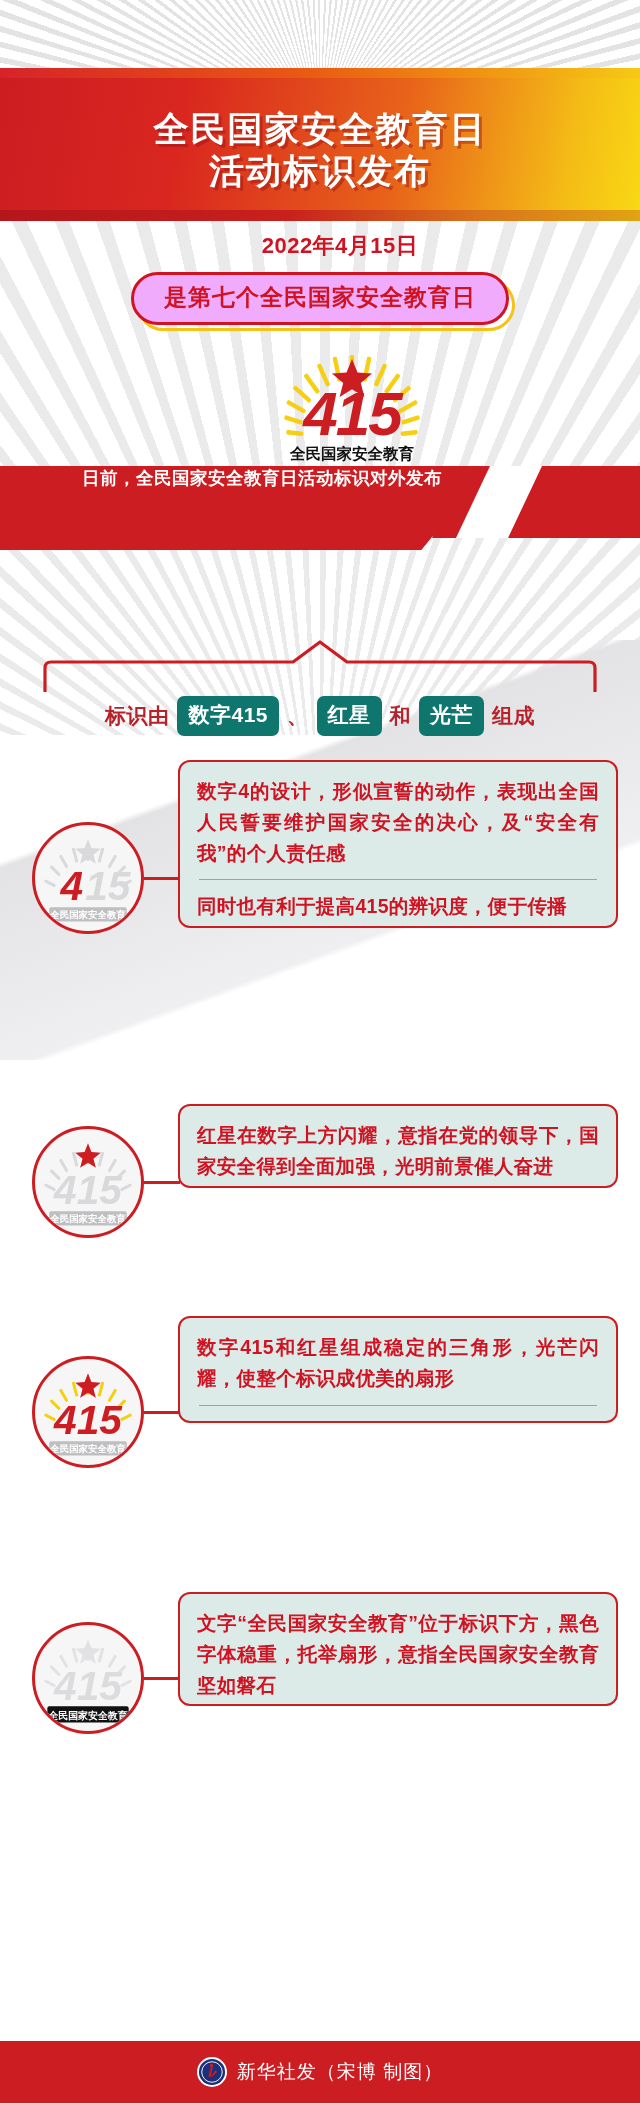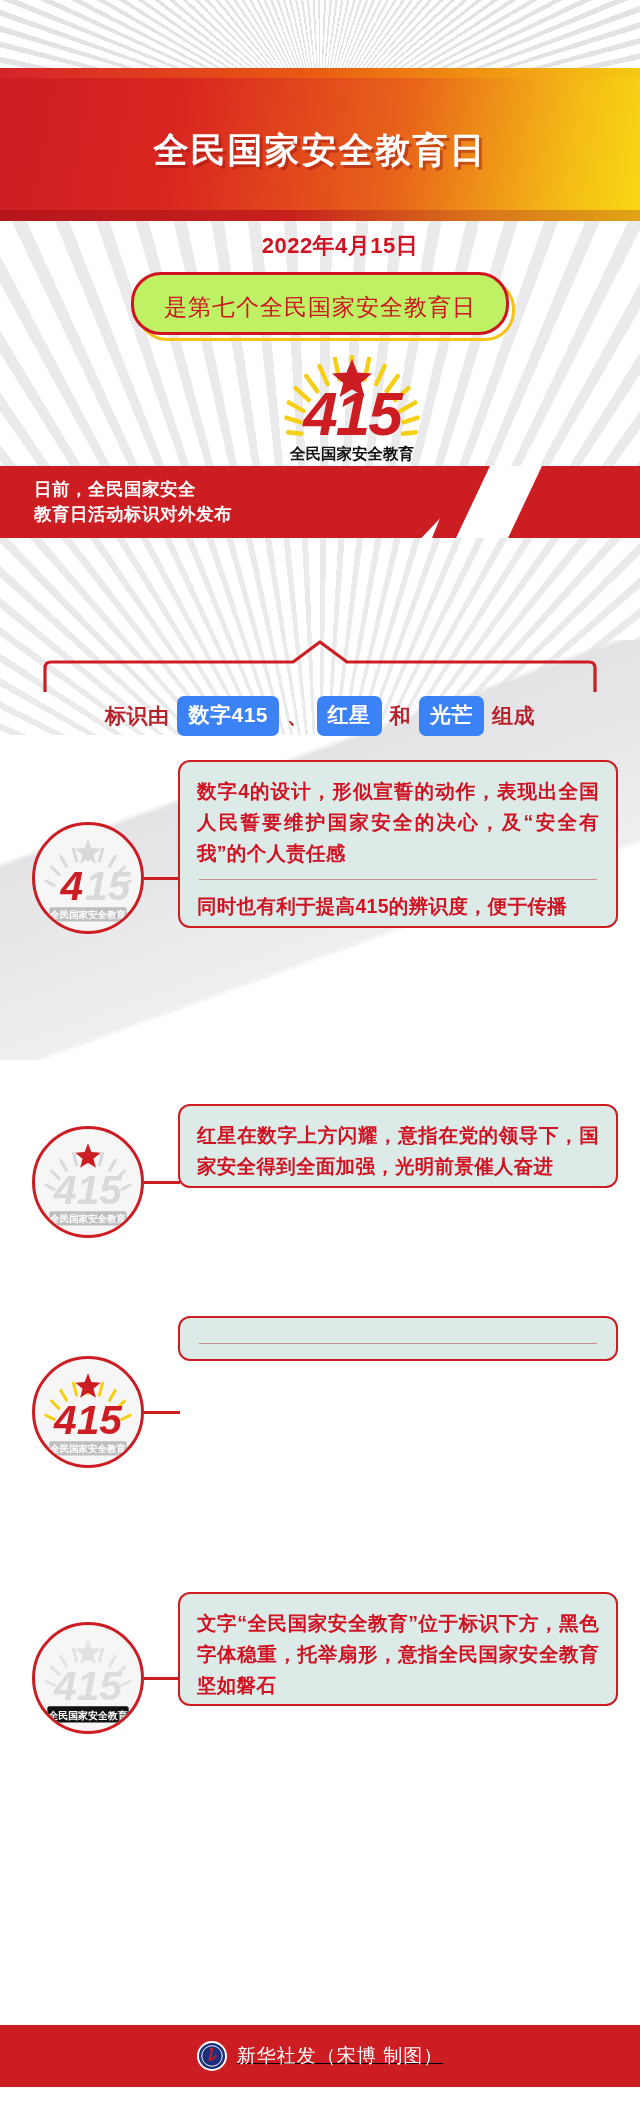--- a/index.html
+++ b/index.html
@@ -67,32 +67,32 @@
     position:absolute; left:0; right:0; top:231px; z-index:4;
     text-align:center; color:#cf1322; font-size:22px; font-weight:bold; letter-spacing:.5px;margin-left:40px;
   }
   .pill-wrap { position:absolute; left:0; right:0; top:272px; z-index:4; display:flex; justify-content:center; }
   .pill-shadow { position:relative; }
   .pill-shadow::after {
     content:""; position:absolute; left:6px; top:7px; right:-6px; bottom:-6px;
     border:3px solid #f5c216; border-radius:30px; z-index:-1;
   }
   .pill {
-    position:relative; z-index:1; background:#bef264;
+    position:relative; z-index:1; background:#f0abfc;
     border:3px solid #cf1322; border-radius:30px;
-    padding:17px 30px 9px;
-    color:#cf1322; font-size:23px; font-weight:normal; letter-spacing:1px;
+    padding:7px 30px 9px;
+    color:#cf1322; font-size:23px; font-weight:bold; letter-spacing:1px;
   }
 
   
   .release {
-    position:absolute; left:0; top:466px; width:490px; height:72px; z-index:4;
+    position:absolute; left:0; top:466px; width:490px; height:84px; z-index:4;
     background:#cc1d22;
     clip-path:polygon(0 0, 100% 0, 86% 100%, 0 100%);
-    display:flex; flex-direction:column; justify-content:center;
+    display:flex; flex-direction:row; justify-content:center;
     padding-left:34px;
   }
   .release span { color:#fff; font-size:17.5px; font-weight:bold; line-height:1.45; letter-spacing:.5px; }
   .release-tail {
     position:absolute; left:432px; top:466px; width:208px; height:72px; z-index:3;
     background:#cc1d22;
     clip-path:polygon(14% 0, 100% 0, 100% 100%, 0 100%);
   }
   .release-notch {
     position:absolute; left:430px; top:466px; width:200px; height:72px; z-index:5;
@@ -106,21 +106,21 @@
   
   .bracket {
     position:absolute; left:42px; top:640px; width:556px; height:52px; z-index:5;
   }
   .comp-row {
     position:absolute; left:0; right:0; top:696px; z-index:5;
     display:flex; justify-content:center; align-items:center; gap:8px;
   }
   .comp-row .txt { color:#b7222a; font-size:21px; font-weight:bold; letter-spacing:.5px; }
   .comp-row .tag {
-    background:#3b82f6; color:#fff; font-size:21px; font-weight:bold;
+    background:#0f766e; color:#fff; font-size:21px; font-weight:bold;
     border-radius:7px; padding:5px 11px 7px; letter-spacing:.5px;
   }
 
   
   .cards { position:absolute; left:0; right:0; top:760px; z-index:6; }
   .row { position:relative; display:flex; align-items:flex-start; margin-bottom:14px; }
   .badge-col { width:178px; position:relative; flex:0 0 178px; }
   .badge {
     position:absolute; width:112px; height:112px; border-radius:50%;
     border:3px solid #cc1d22; background:#f6f6f7; left:32px;
@@ -135,22 +135,22 @@
     padding:14px 17px 4px;
   }
   .card p {
     color:#cf1322; font-size:19.5px; font-weight:bold; line-height:1.58; letter-spacing:.3px;
     text-align:justify;
   }
   .card hr { border:0; border-top:1.5px solid #c98f92; margin:11px 2px; }
 
   
   .footer {
-    position:absolute; left:0; right:0; bottom:16px; height:62px; z-index:7;
-    background:#cc1d22; display:flex; align-items:center; justify-content:center; gap:10px;text-decoration:underline;
+    position:absolute; left:0; right:0; bottom:0; height:62px; z-index:7;
+    background:#cc1d22; display:flex; align-items:center; justify-content:center; gap:10px;
   }
   .footer .fl { color:#fff; font-size:19px; letter-spacing:1px; }
   .xh-logo { width:30px; height:30px; border-radius:50%; background:#fff;
              display:flex; align-items:center; justify-content:center; }
 </style>
 </head>
 <body>
 
 <div class="bg">
   <div class="bg-rays"></div>
@@ -161,20 +161,21 @@
     <i class="sw2"></i>
   </div>
 </div>
 <div class="top-strip"></div>
 
 <div class="header-wrap">
   <div class="header-top-bar"></div>
   <div class="header">
     <h1>
       <span>全民国家安全教育日</span><br>
+      <span>活动标识发布</span>
     </h1>
   </div>
   <div class="header-bottom-bar"></div>
 </div>
 
 <div class="date-line">2022年4月15日</div>
 
 <div class="pill-wrap">
   <div class="pill-shadow">
     <div class="pill">是第七个全民国家安全教育日</div>
@@ -391,20 +392,21 @@
           </g>
           <path fill="#cc1d22" d="M55 14 L58.6 23.3 L68.5 24 L60.8 30.4 L63.3 40 L55 34.6 L46.7 40 L49.2 30.4 L41.5 24 L51.4 23.3 Z"></path>
           <text x="55" y="78" text-anchor="middle" font-family="'Liberation Sans',sans-serif" font-size="43" font-weight="bold" font-style="italic" fill="#cc1d22">415</text>
           <rect x="14" y="86" width="82" height="15" rx="2" fill="#bfbfc2"></rect>
           <text x="55" y="97.5" text-anchor="middle" font-family="'Liberation Sans',sans-serif" font-size="10" font-weight="bold" fill="#fff">全民国家安全教育</text>
         </svg>
       </div>
       <div class="connector" style="top:95px;"></div>
     </div>
     <div class="card">
+      <p>数字415和红星组成稳定的三角形，光芒闪耀，使整个标识成优美的扇形</p>
       <hr>
     </div>
   </div>
 
   <div class="row" style="height:230px;">
     <div class="badge-col">
       <div class="badge" style="top:30px;">
         <svg viewBox="0 0 110 110" width="104" height="104">
           <g fill="#e2e2e4">
             <g transform="translate(55,82)">

